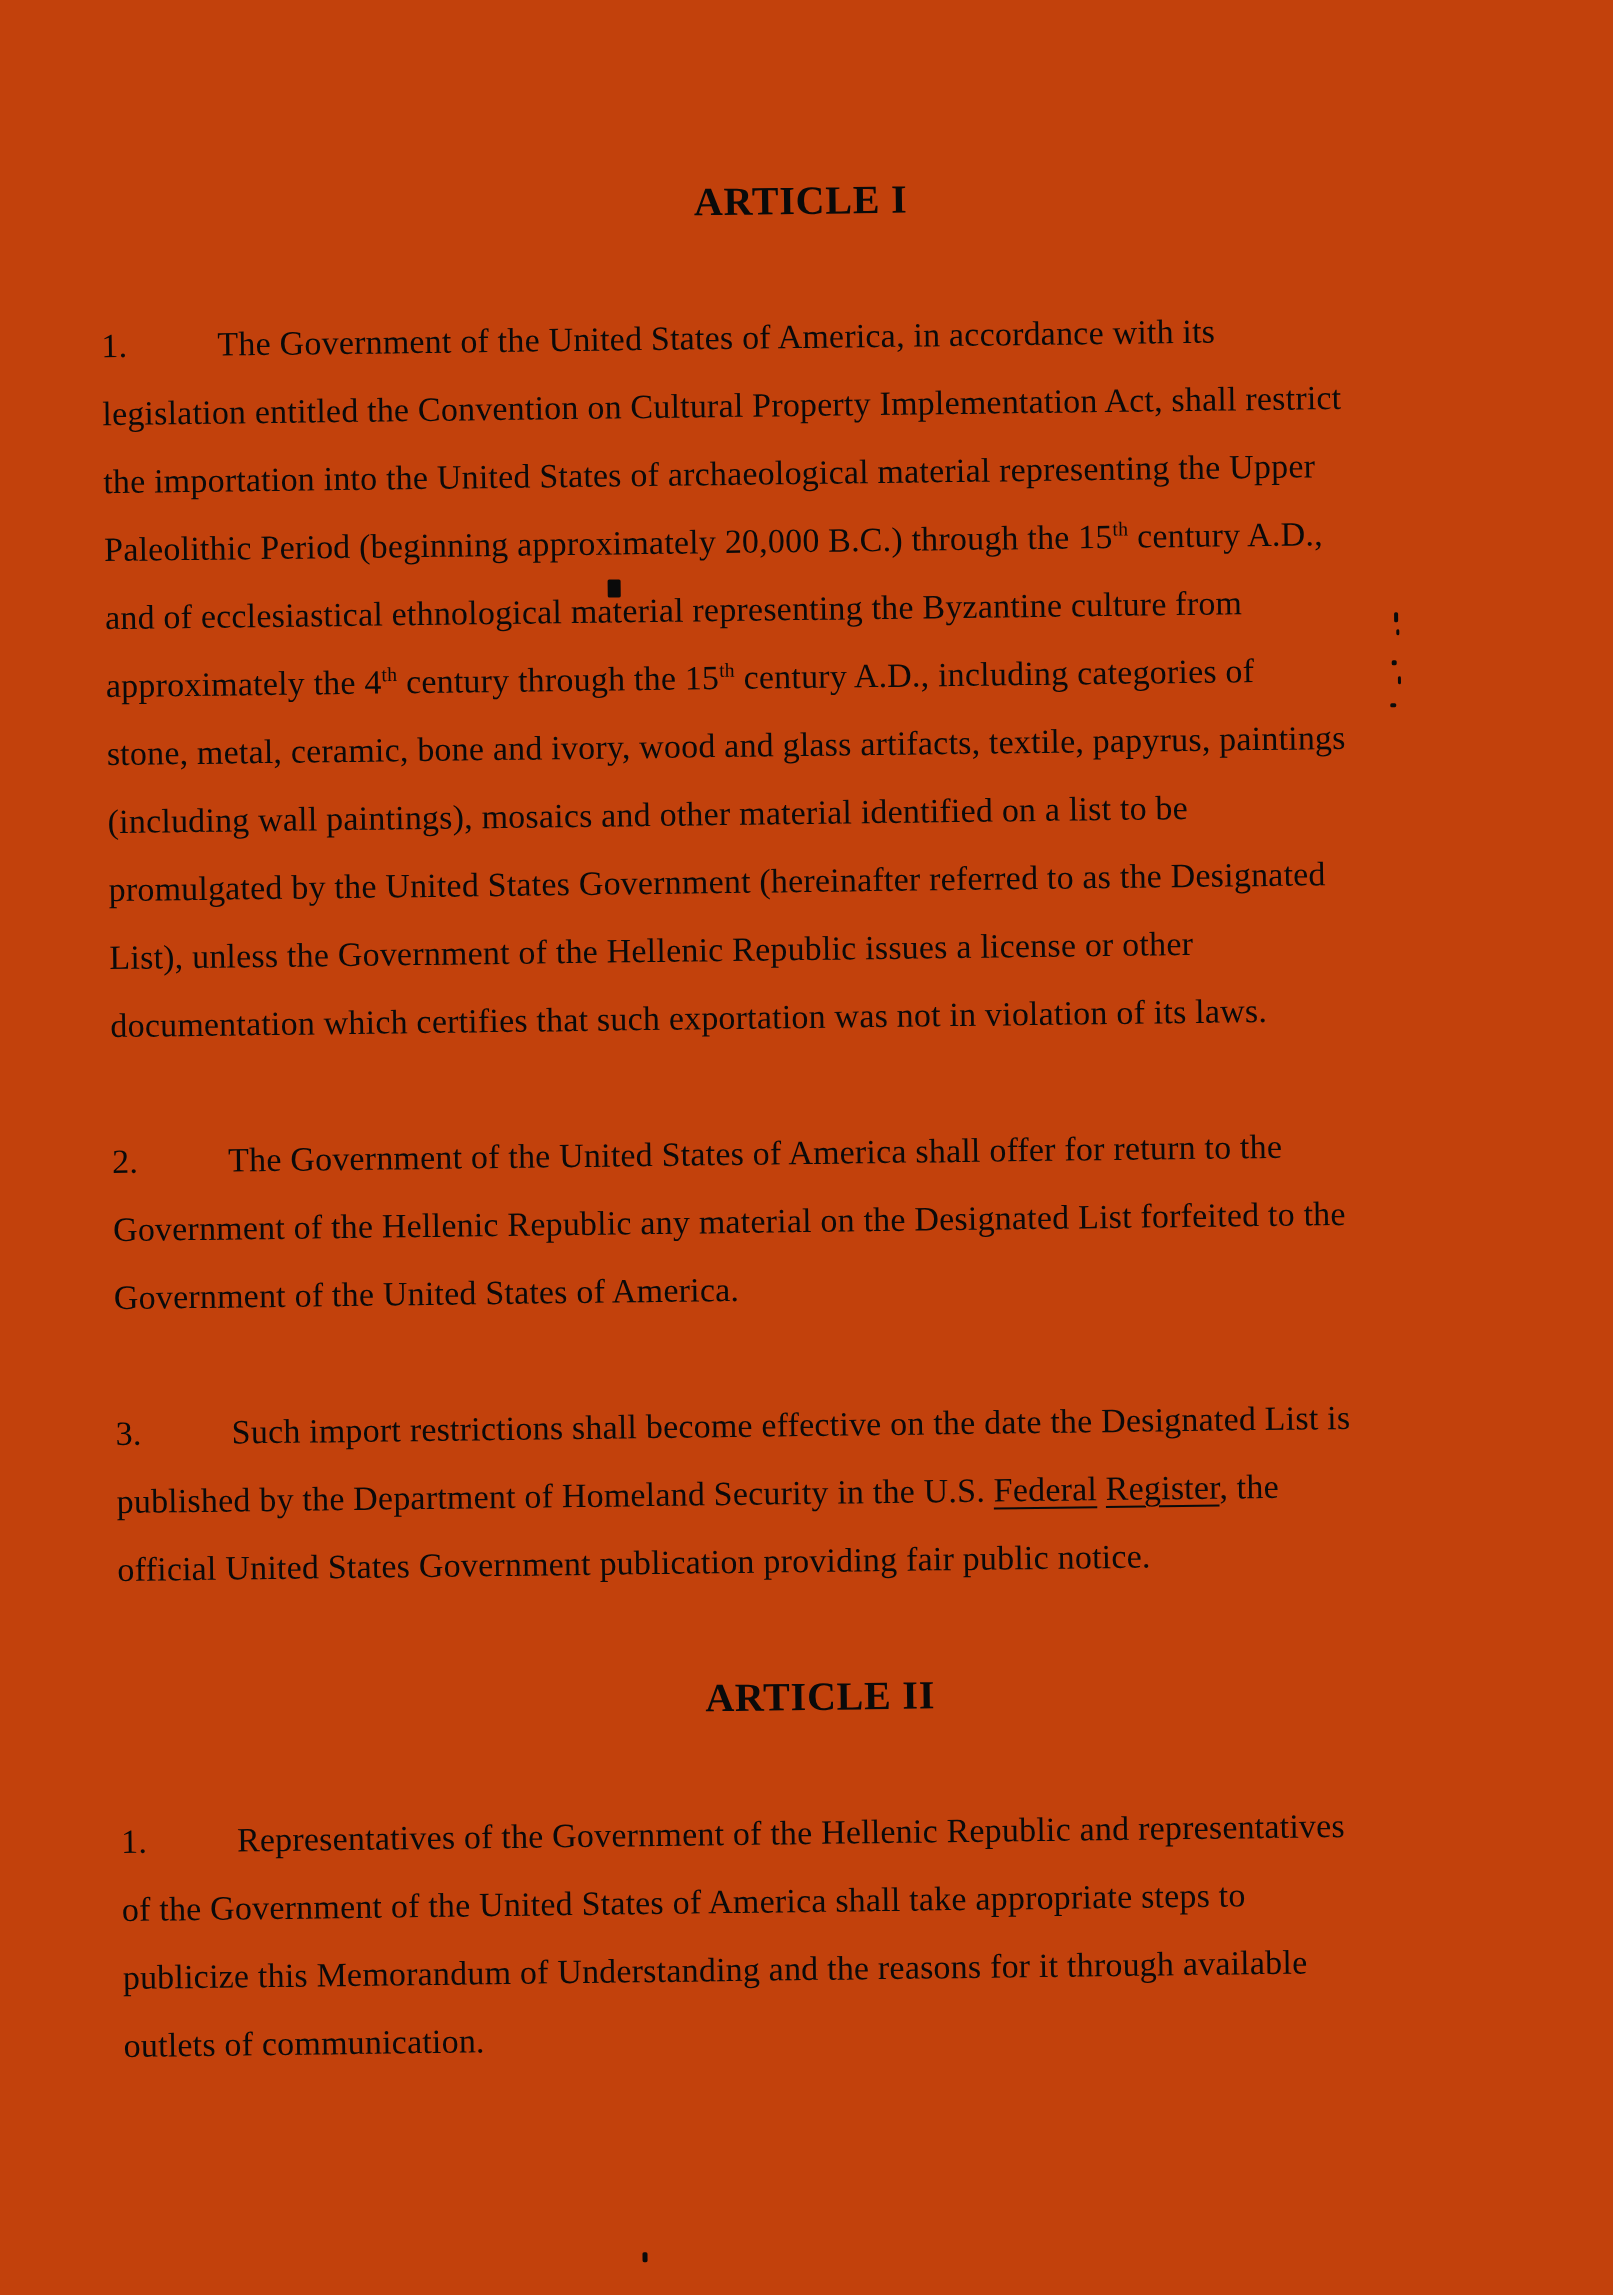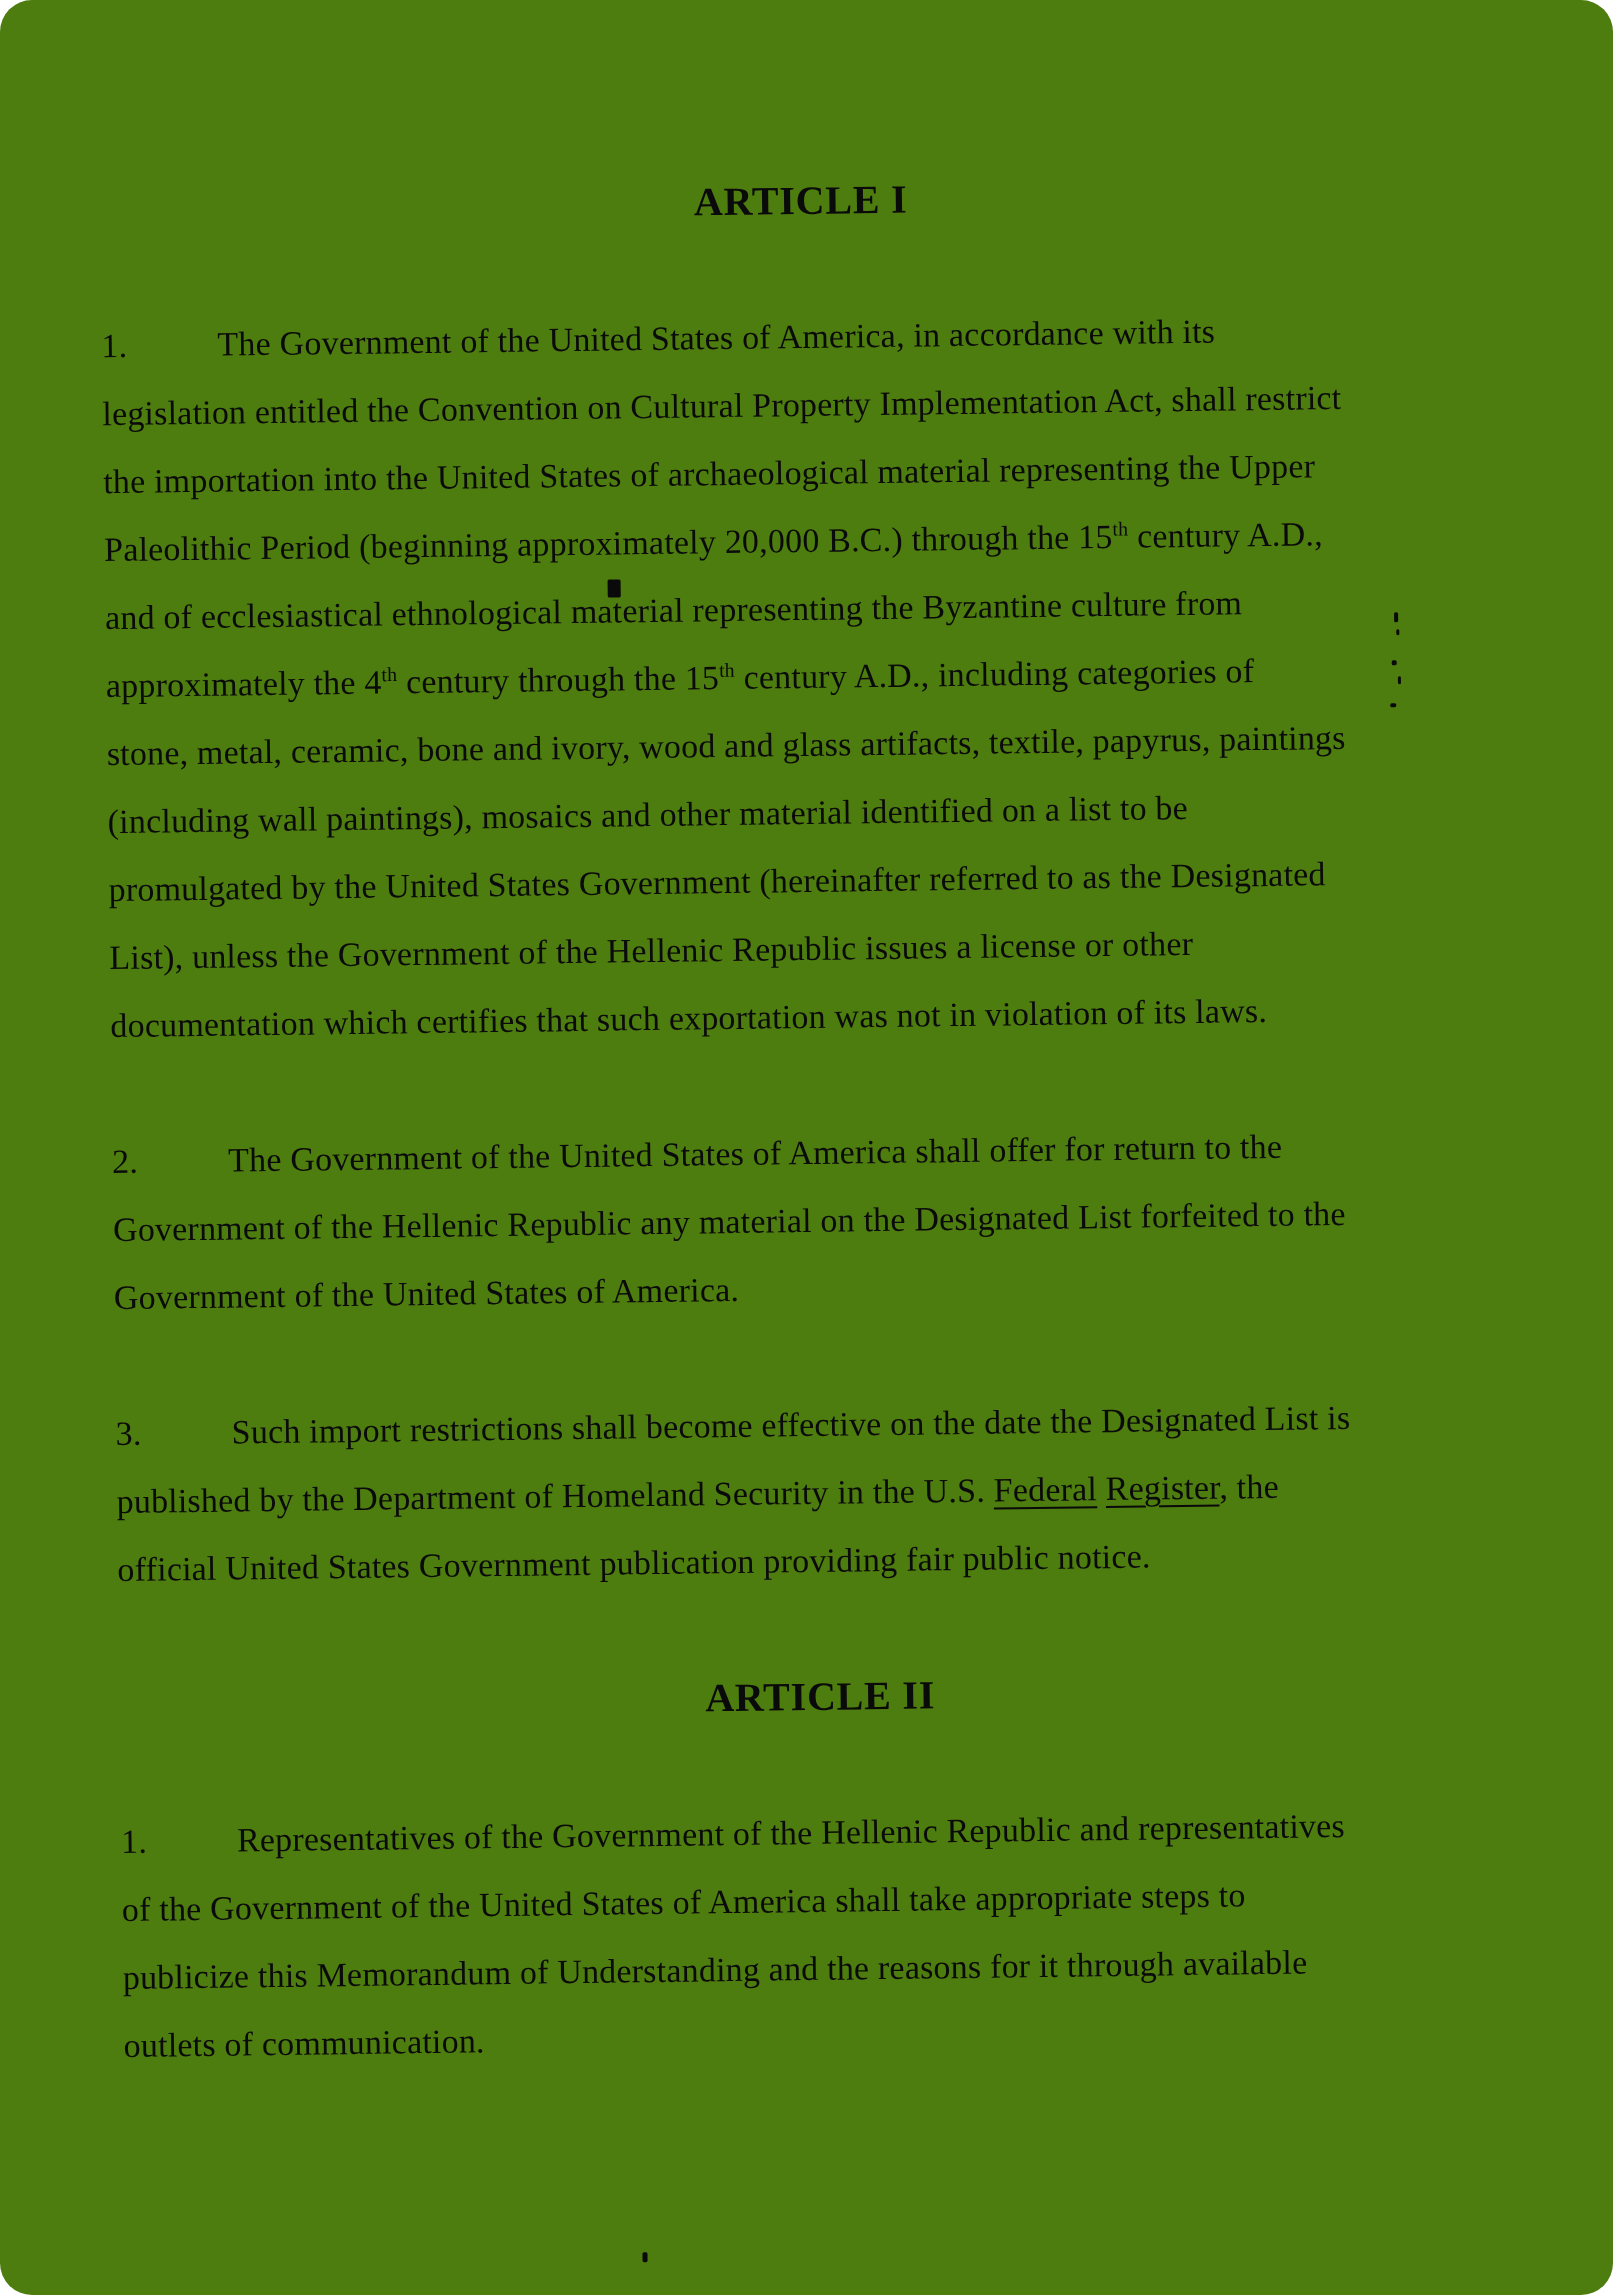--- a/index.html
+++ b/index.html
@@ -6,22 +6,21 @@
   body {
     width: 1613px; height: 2295px;
     background: #ffffff;
     font-family: "Liberation Serif", "DejaVu Serif", serif;
     color: #0a0a0a;
     overflow: hidden;
   }
   .page {
     position: absolute; left: 0; top: 0;
     width: 1613px; height: 2295px;
-    background: #4d7c0f;
-    border-radius: 32px;
+    background: #c2410c;
   }
   .rot {
     position: absolute; left: 0; top: 0;
     width: 1613px; height: 2295px;
     transform: rotate(-0.75deg);
     transform-origin: 805px 1147px;
   }
   .content {
     position: absolute; left: 112px; top: 167px;
     width: 1402px;

